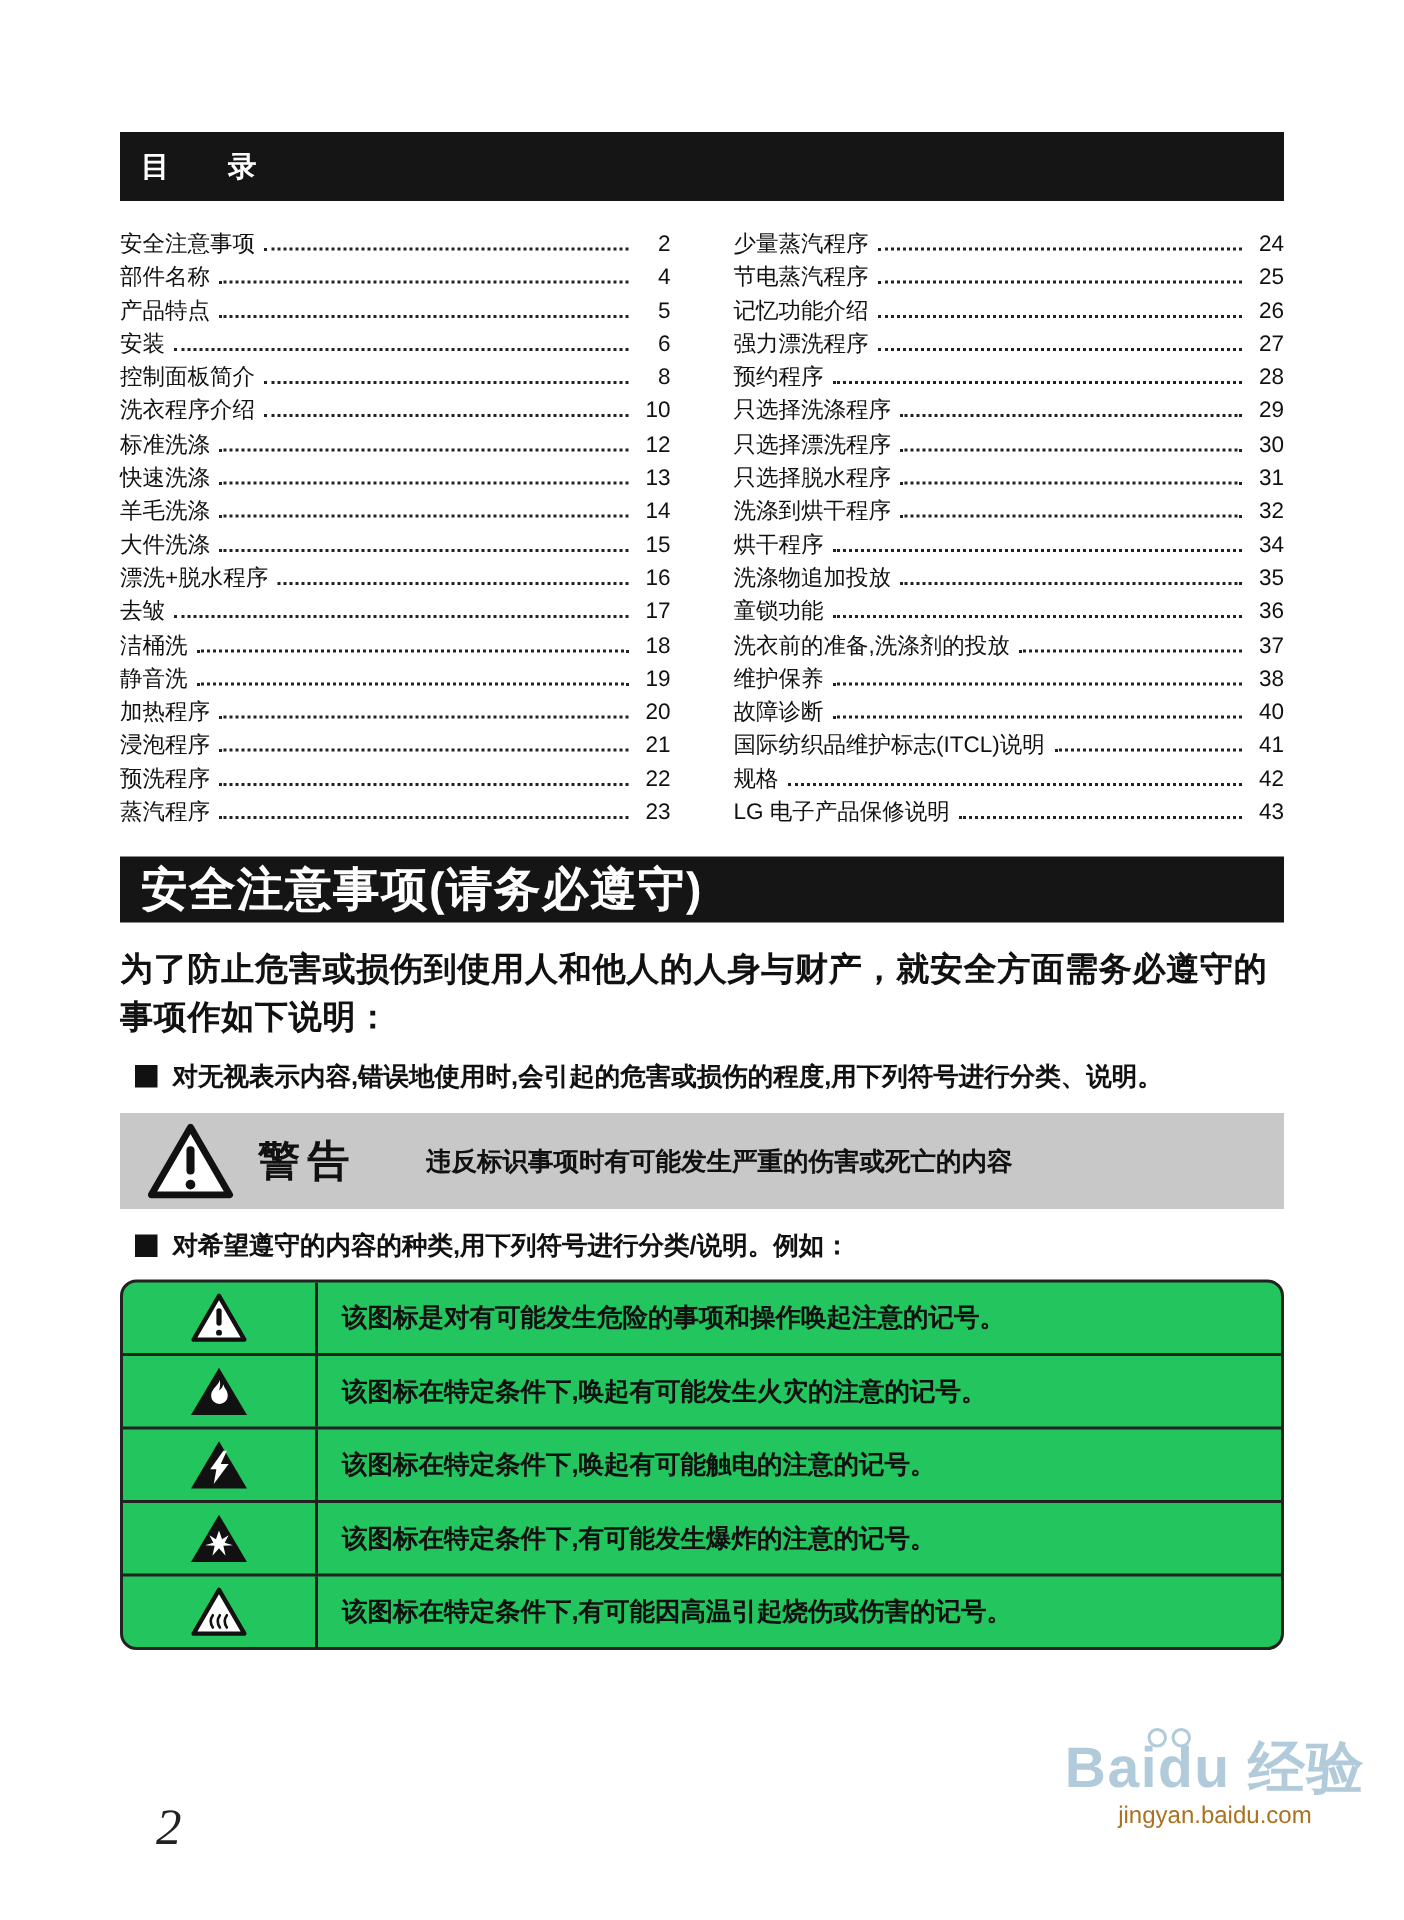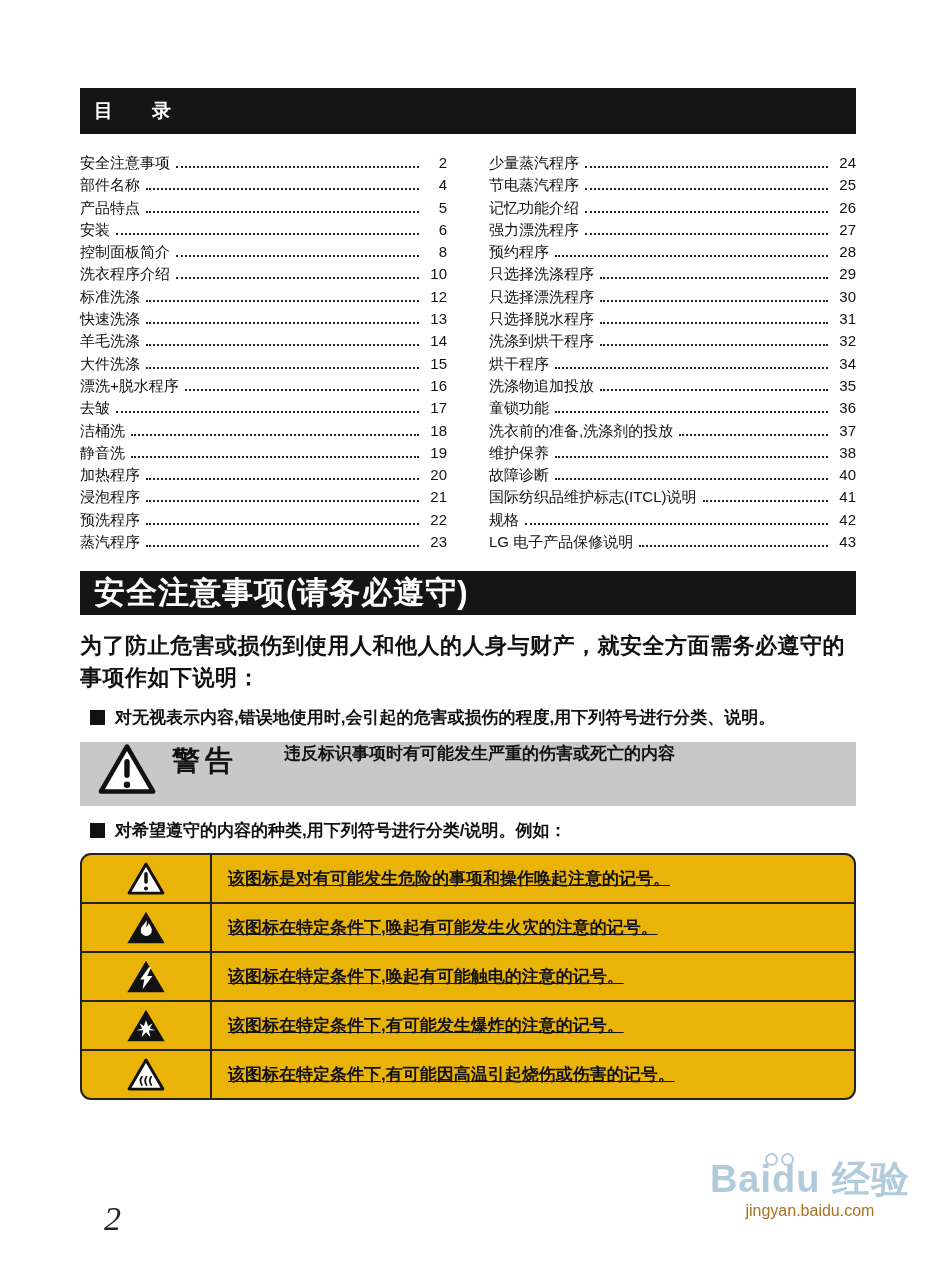--- a/index.html
+++ b/index.html
@@ -34,29 +34,29 @@
   .intro{
     margin-top:15px;font-size:22px;font-weight:bold;line-height:1.42;letter-spacing:0.5px;
   }
   .bullet{display:flex;margin-top:13px;font-size:17px;font-weight:bold;line-height:1.45;}
   .bullet .square{width:15px;height:15px;background:#111;margin:4px 10px 0 10px;flex:none;}
   .bullet .bullet-text{flex:1;}
 
   
   .alert-box{
     background:#c8c8c8;height:64px;margin-top:12px;
-    display:flex;align-items:flex-start;padding:0 16px;box-sizing:border-box;
+    display:flex;align-items:center;padding:0 16px;box-sizing:border-box;
   }
   .alert-icon{flex:none;display:flex;align-items:center;}
   .alert-label{font-size:28px;font-weight:bold;margin-left:14px;letter-spacing:5px;white-space:nowrap;}
   .alert-text{font-size:17px;font-weight:bold;margin-left:46px;}
 
   
   .symbol-table{
-    margin-top:9px;border:2px solid #222;border-radius:11px;overflow:hidden;background:#eab308;text-decoration:underline;
+    margin-top:9px;border:2px solid #222;border-radius:11px;overflow:hidden;background:#22c55e;
   }
   .symbol-row{display:flex;align-items:stretch;height:47px;border-top:2px solid #222;}
   .symbol-row:first-child{border-top:none;}
   .symbol-icon-cell{
     width:128px;flex:none;display:flex;align-items:center;justify-content:center;
     border-right:2px solid #222;
   }
   .symbol-text{
     display:flex;align-items:center;font-size:17px;font-weight:bold;padding-left:16px;flex:1;
   }

